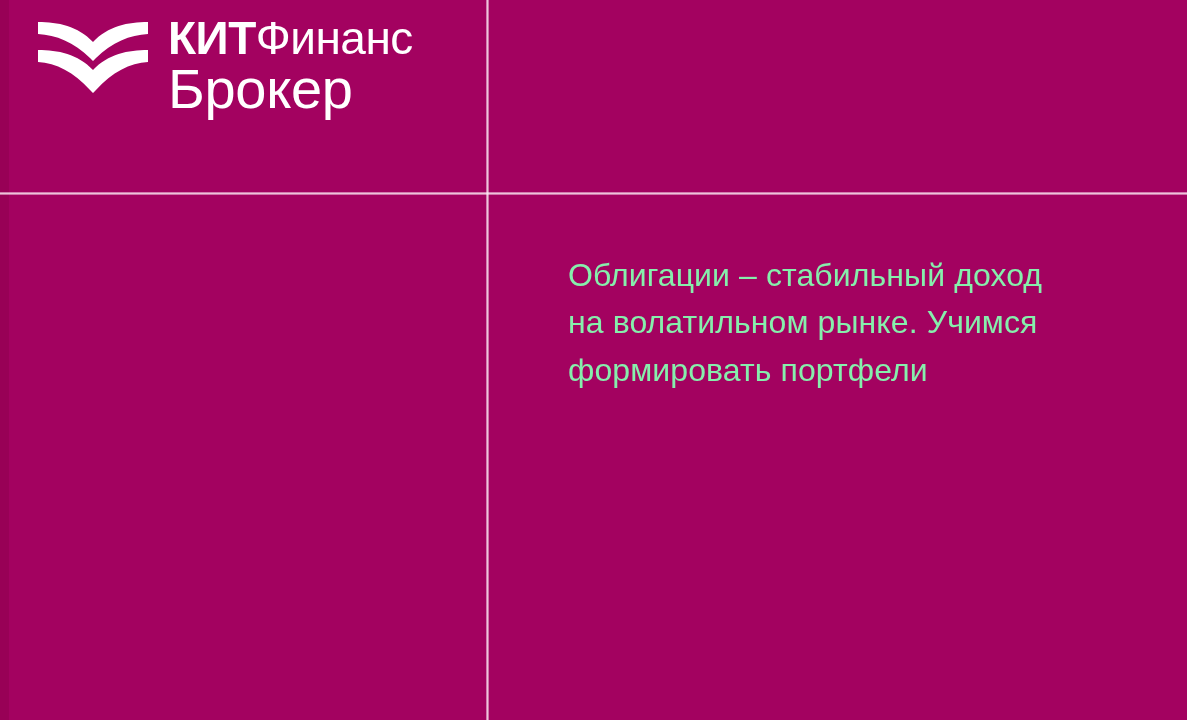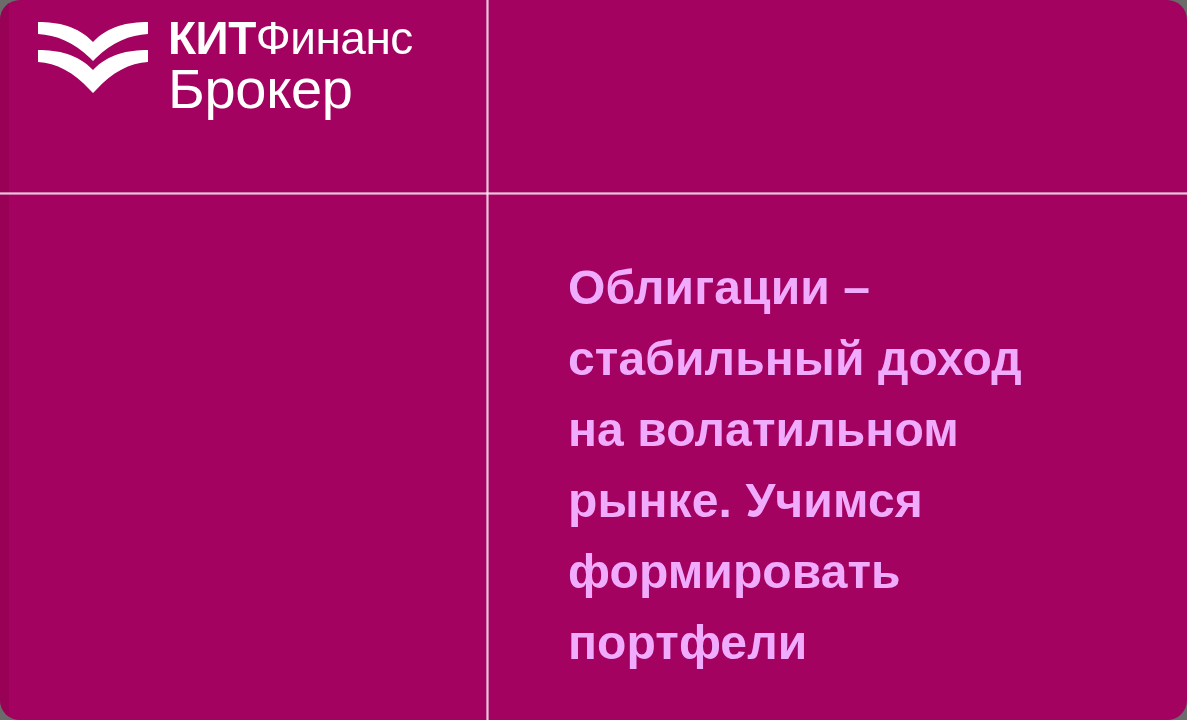--- a/index.html
+++ b/index.html
@@ -9,21 +9,20 @@
     background: #6b6b6b;
   }
 
   .slide {
     position: relative;
     width: 1187px;
     height: 720px;
     overflow: hidden;
     background: #a30260;
     font-family: "Liberation Sans", "DejaVu Sans", sans-serif;
-    border-radius: 20px;
     -webkit-font-smoothing: antialiased;
   }
 
   
   .edge-band-left {
     position: absolute;
     left: 0;
     top: 0;
     width: 9px;
     height: 100%;
@@ -101,23 +100,23 @@
   
   .title-block {
     position: absolute;
     left: 568px;
     top: 252px;
     width: 500px;
   }
 
   .slide-title {
     margin: 0;
-    color: #f0abfc;
-    font-size: 48px;
-    font-weight: 700;
+    color: #86efac;
+    font-size: 32px;
+    font-weight: 400;
     line-height: 1.48;
     letter-spacing: 0.1px;
   }
 
   
   .quadrant {
     position: absolute;
     background: transparent;
   }
   .q-tl { left: 0;     top: 0;     width: 486px; height: 192px; }

